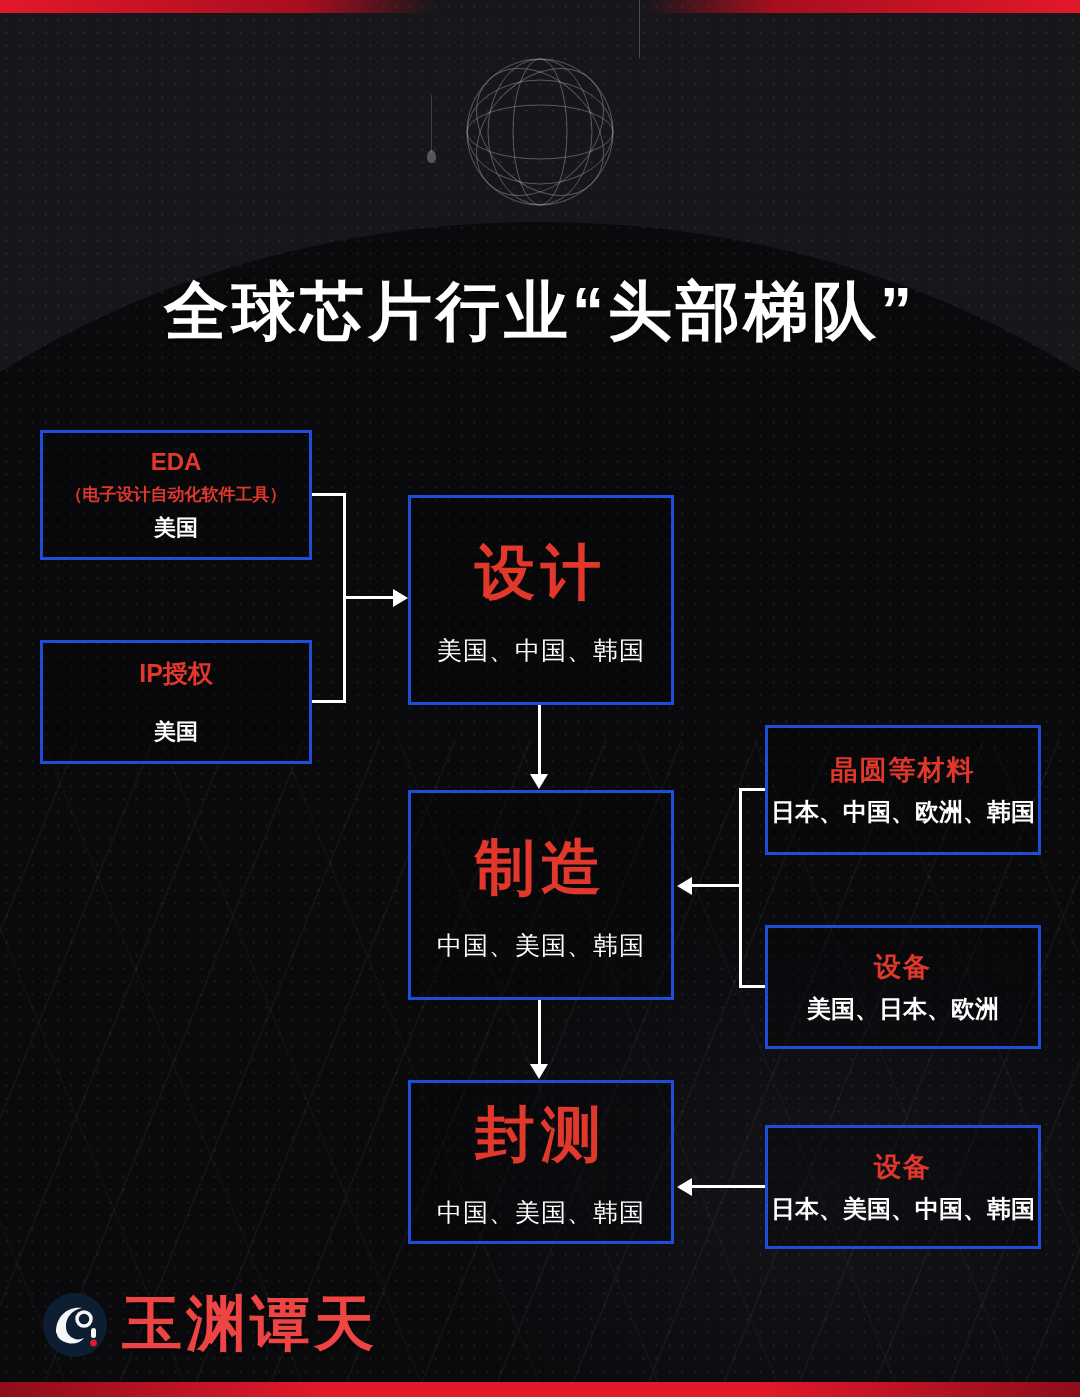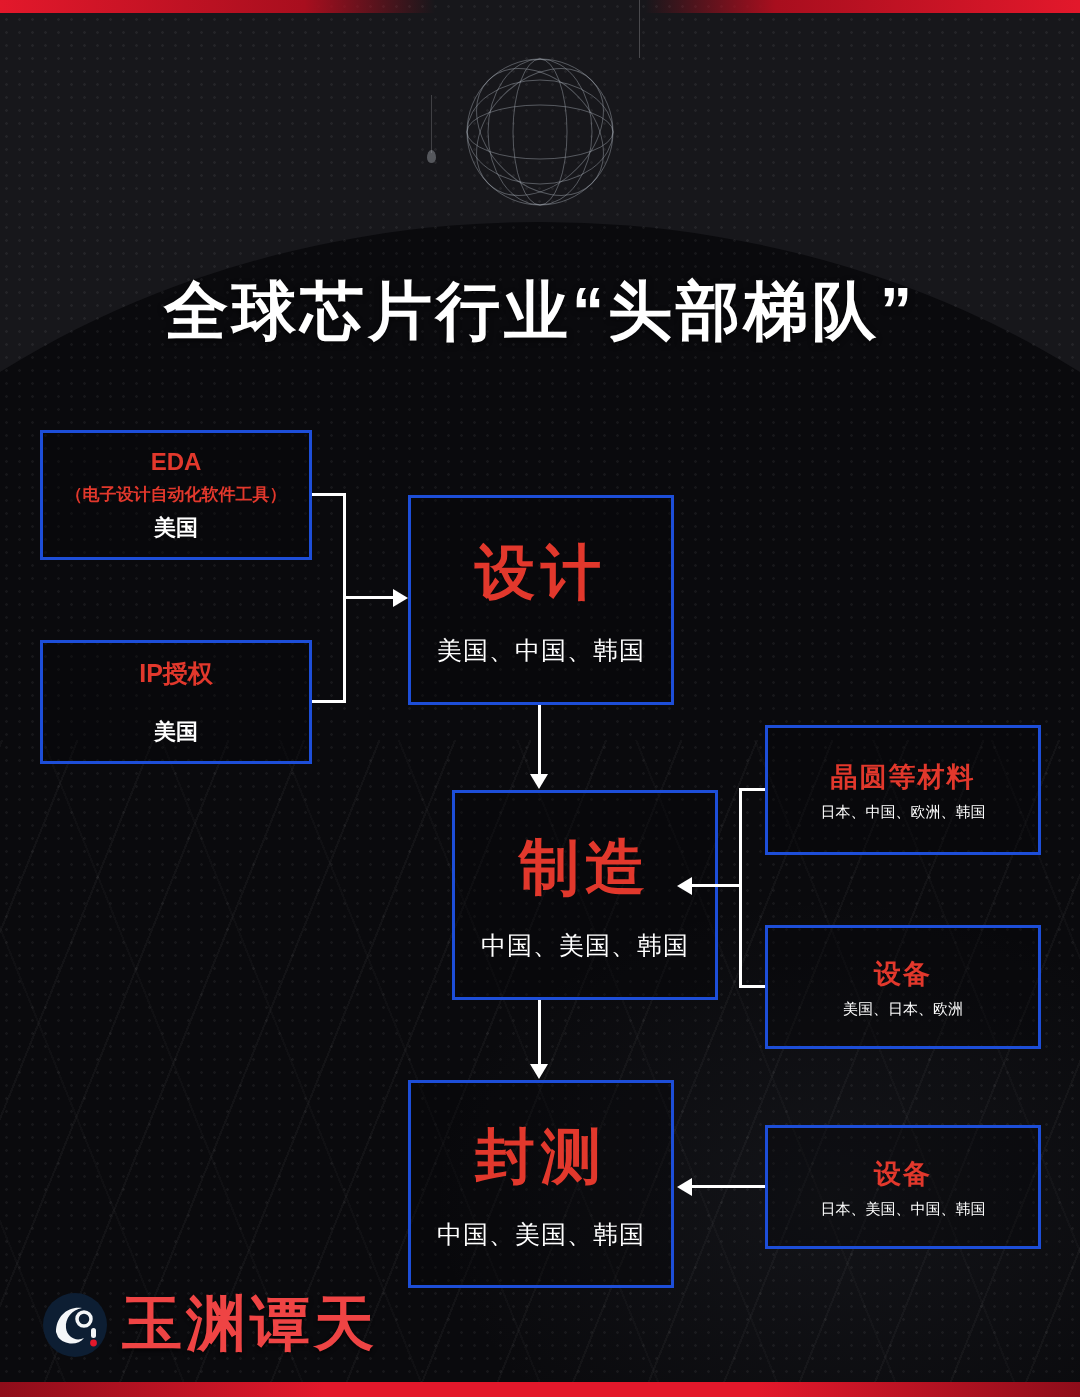--- a/index.html
+++ b/index.html
@@ -113,26 +113,26 @@
   .box-eda .c  { font-size: 22px; font-weight: 800; }
 
   .box-ip { left: 40px; top: 640px; width: 272px; height: 124px; gap: 27px; }
   .box-ip .t { font-size: 25px; font-weight: 800; }
   .box-ip .c { font-size: 22px; font-weight: 800; }
 
   .stage { width: 266px; height: 210px; gap: 20px; }
   .stage .t { font-size: 60px; font-weight: 900; letter-spacing: 6px; }
   .stage .c { font-size: 25px; font-weight: 400; letter-spacing: 1px; white-space: nowrap; }
   .box-design { left: 408px; top: 495px; }
-  .box-make   { left: 408px; top: 790px; margin-left: 44px; }
-  .box-pkg    { left: 408px; top: 1080px; height: 208px; }
+  .box-make   { left: 408px; top: 790px; }
+  .box-pkg    { left: 408px; top: 1080px; height: 164px; }
 
   .side { width: 276px; gap: 8px; }
   .side .t { font-size: 27px; font-weight: 800; letter-spacing: 2px; }
-  .side .c { font-size: 15px; font-weight: 400; white-space: nowrap; }
+  .side .c { font-size: 24px; font-weight: 700; white-space: nowrap; }
   .box-material { left: 765px; top: 725px; height: 130px; }
   .box-equip1   { left: 765px; top: 925px; height: 124px; }
   .box-equip2   { left: 765px; top: 1125px; height: 124px; }
 
   
   .line { position: absolute; background: #ffffff; }
   .arrow { position: absolute; width: 0; height: 0; }
   .arrow-right { border-top: 9px solid transparent; border-bottom: 9px solid transparent; border-left: 15px solid #ffffff; }
   .arrow-left  { border-top: 9px solid transparent; border-bottom: 9px solid transparent; border-right: 15px solid #ffffff; }
   .arrow-down  { border-left: 9px solid transparent; border-right: 9px solid transparent; border-top: 15px solid #ffffff; }

